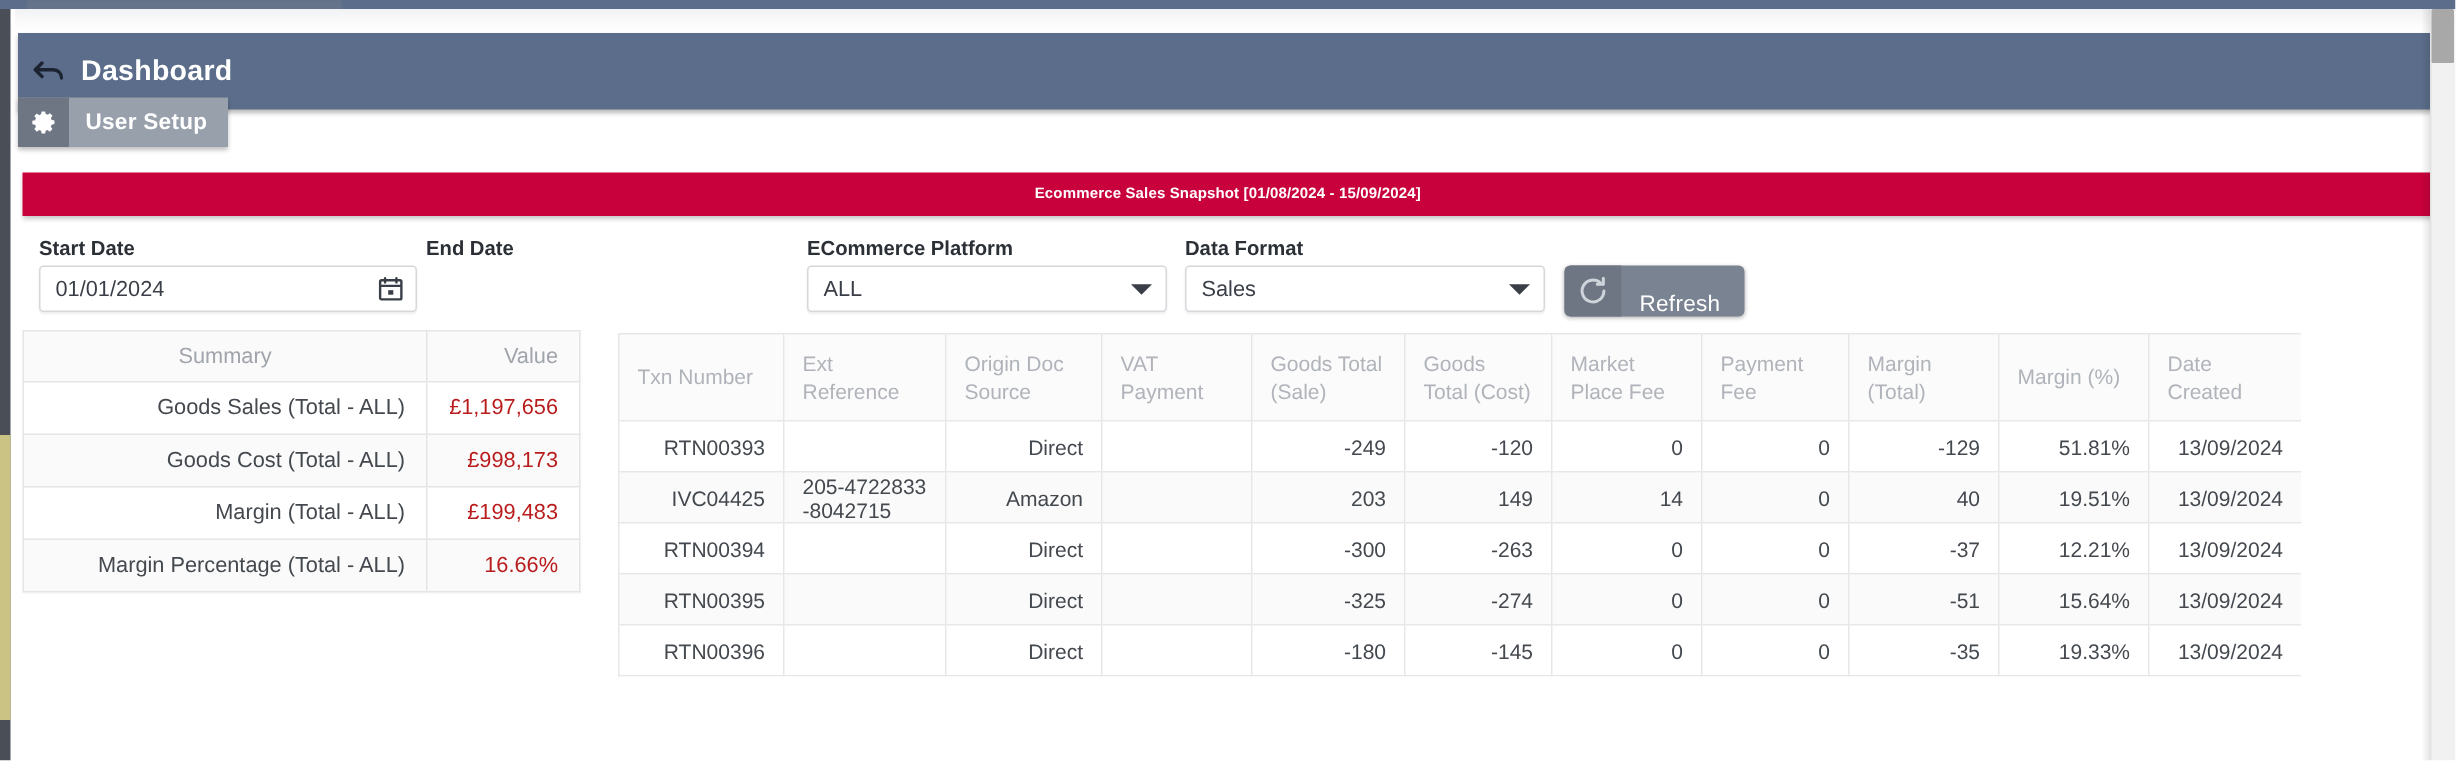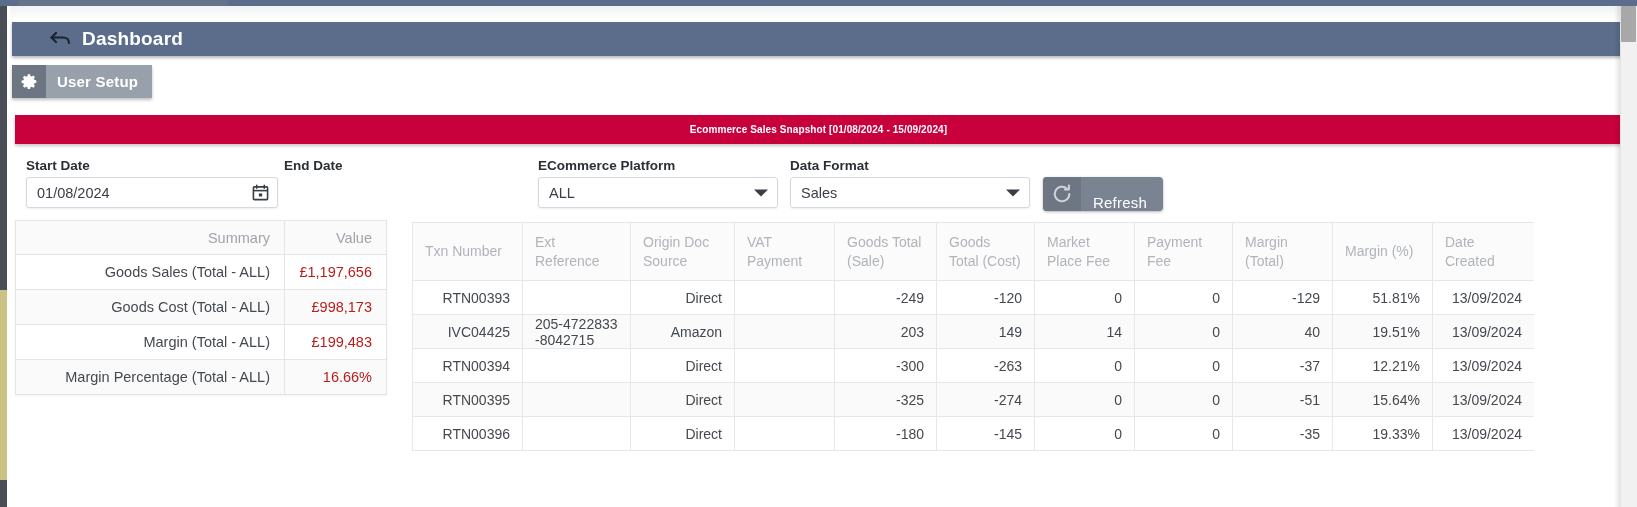--- a/index.html
+++ b/index.html
@@ -50,24 +50,24 @@
   }
   .rail-khaki {
     position: absolute; left: 0; top: 290px;
     width: 7px; height: 190px;
     background: #cbc383;
   }
 
   
   .dash-bar {
     position: absolute; left: 12px; top: 22px;
-    width: 1610px; height: 34px;
+    width: 1610px; height: 51px;
     background: #5b6d8a;
     box-shadow: 0 2px 3px rgba(0,0,0,.28);
-    display: flex; align-items: center; padding-left: 28px;
+    display: flex; align-items: center;
   }
   .back-icon {
     width: 42px; height: 36px;
     display: flex; align-items: center; justify-content: center;
     color: #1c2330;
   }
   .back-icon svg { display: block; }
   .dash-title {
     color: #ffffff;
     font-size: 19px;
@@ -184,21 +184,21 @@
     border: 1px solid #e3e5e7;
     padding: 0 14px;
     height: 35px;
   }
   .summary thead th {
     color: #a0a4ab;
     font-weight: normal;
     background: #fafafa;
     height: 34px;
   }
-  .summary thead th.k { text-align: right; margin-top: 24px; }
+  .summary thead th.k { text-align: center; margin-top: 24px; }
   .summary thead th.v { text-align: right; margin-top: 18px; }
   .summary tbody td.k { text-align: right; color: #44494f; }
   .summary tbody td.v { text-align: right; color: #b91c1c; }
   .summary tbody tr:nth-child(even) { background: #fafafa; }
   .summary tbody tr:nth-child(odd)  { background: #ffffff; }
   .summary col.c1 { width: 270px; }
   .summary col.c2 { width: 102px; }
 
   
   .grid-wrap {
@@ -290,21 +290,21 @@
 
   <div class="snapshot-bar">
     <span class="title">Ecommerce Sales Snapshot [01/08/2024 - 15/09/2024]</span>
   </div>
 
   <div class="filters">
 
     <div class="field f-start">
       <span class="lbl">Start Date</span>
       <div class="ctrl">
-        <span class="val">01/08/2024</span>
+        <span class="val">01/01/2024</span>
         <span class="cal-icon">
           <svg width="17" height="17" viewBox="0 0 18 18">
             <rect x="1.5" y="3" width="15" height="13.5" rx="1" fill="none" stroke="#3a3f47" stroke-width="1.7"></rect>
             <path d="M1.5 7h15" stroke="#3a3f47" stroke-width="1.7"></path>
             <path d="M5 1.5v3M13 1.5v3" stroke="#3a3f47" stroke-width="1.7" stroke-linecap="round"></path>
             <rect x="7.2" y="10" width="3.6" height="3.2" fill="#3a3f47"></rect>
           </svg>
         </span>
       </div>
     </div>

